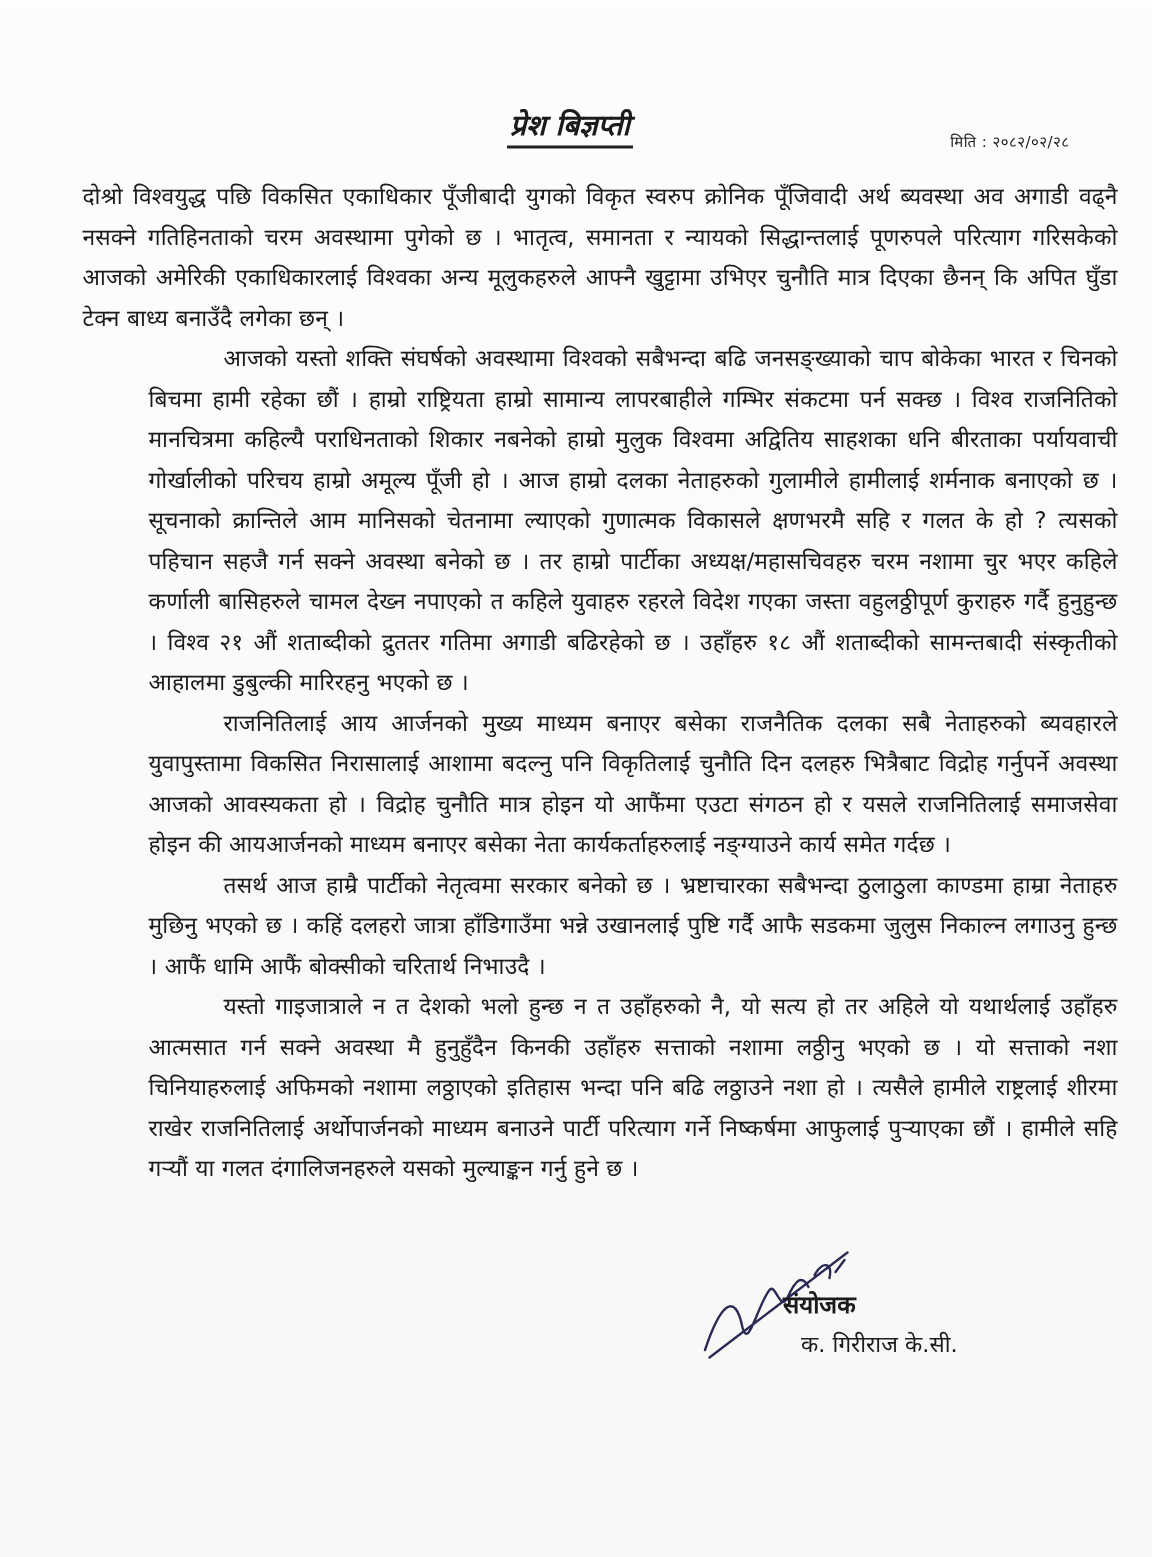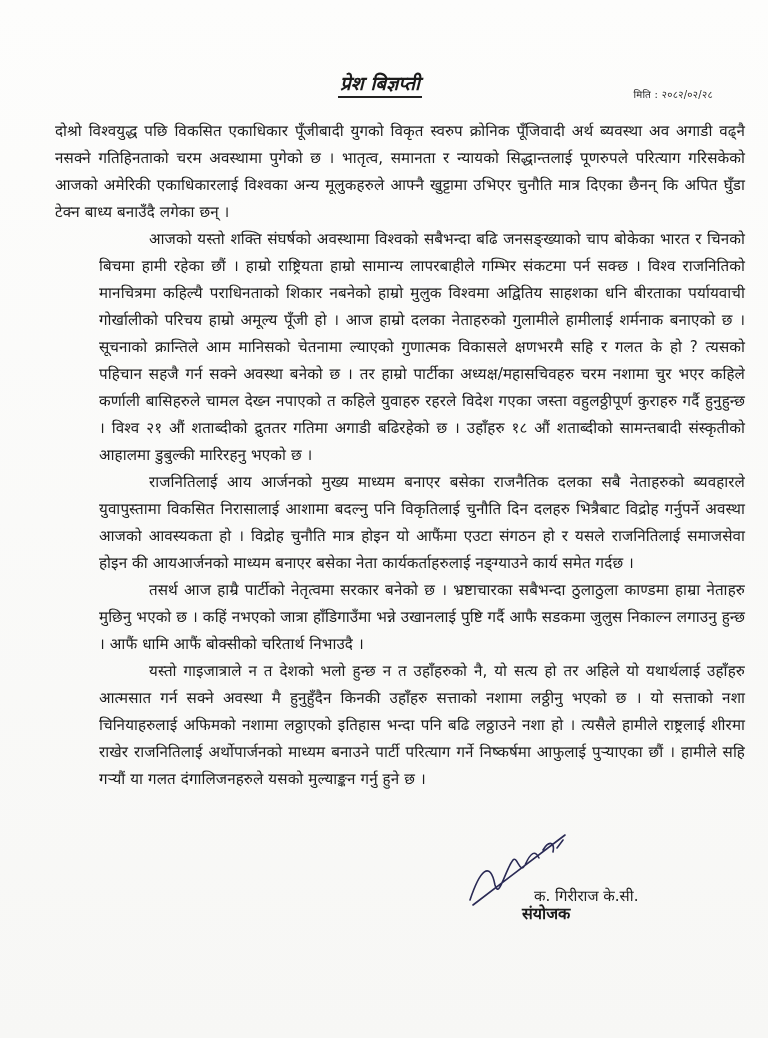--- a/index.html
+++ b/index.html
@@ -28,40 +28,40 @@
       letter-spacing: 0.1px;
     }
     .para { margin: 0; }
     .para.indent { text-indent: 50px; margin-left: 44px; }
     .sign {
       position: absolute; top: 840px; left: 480px; width: 200px; height: 70px;
     }
     .sign svg { position: absolute; left: -15px; top: -10px; }
     .sign-role {
       position: absolute; left: 42px; top: 18px;
-      font-size: 16px; font-weight: bold; margin-top: 44px;
+      font-size: 16px; font-weight: bold;
     }
     .sign-name {
       position: absolute; left: 54px; top: 45px; font-size: 15px;
     }
   </style>
 </head>
 <body>
 
 <div class="page">
   <div class="title">
     <span>प्रेश बिज्ञप्ती</span>
   </div>
   <div class="date">मिति : २०८२/०२/२८</div>
 
   <div class="body">
     <p class="para">दोश्रो विश्वयुद्ध पछि विकसित एकाधिकार पूँजीबादी युगको विकृत स्वरुप क्रोनिक पूँजिवादी अर्थ ब्यवस्था अव अगाडी वढ्नै नसक्ने गतिहिनताको चरम अवस्थामा पुगेको छ । भातृत्व, समानता र न्यायको सिद्धान्तलाई पूणरुपले परित्याग गरिसकेको आजको अमेरिकी एकाधिकारलाई विश्वका अन्य मूलुकहरुले आफ्नै खुट्टामा उभिएर चुनौति मात्र दिएका छैनन् कि अपित घुँडा टेक्न बाध्य बनाउँदै लगेका छन् ।</p>
     <p class="para indent">आजको यस्तो शक्ति संघर्षको अवस्थामा विश्वको सबैभन्दा बढि जनसङ्ख्याको चाप बोकेका भारत र चिनको बिचमा हामी रहेका छौं । हाम्रो राष्ट्रियता हाम्रो सामान्य लापरबाहीले गम्भिर संकटमा पर्न सक्छ । विश्व राजनितिको मानचित्रमा कहिल्यै पराधिनताको शिकार नबनेको हाम्रो मुलुक विश्वमा अद्वितिय साहशका धनि बीरताका पर्यायवाची गोर्खालीको परिचय हाम्रो अमूल्य पूँजी हो । आज हाम्रो दलका नेताहरुको गुलामीले हामीलाई शर्मनाक बनाएको छ । सूचनाको क्रान्तिले आम मानिसको चेतनामा ल्याएको गुणात्मक विकासले क्षणभरमै सहि र गलत के हो ? त्यसको पहिचान सहजै गर्न सक्ने अवस्था बनेको छ । तर हाम्रो पार्टीका अध्यक्ष/महासचिवहरु चरम नशामा चुर भएर कहिले कर्णाली बासिहरुले चामल देख्न नपाएको त कहिले युवाहरु रहरले विदेश गएका जस्ता वहुलठ्ठीपूर्ण कुराहरु गर्दै हुनुहुन्छ । विश्व २१ औं शताब्दीको द्रुततर गतिमा अगाडी बढिरहेको छ । उहाँहरु १८ औं शताब्दीको सामन्तबादी संस्कृतीको आहालमा डुबुल्की मारिरहनु भएको छ ।</p>
     <p class="para indent">राजनितिलाई आय आर्जनको मुख्य माध्यम बनाएर बसेका राजनैतिक दलका सबै नेताहरुको ब्यवहारले युवापुस्तामा विकसित निरासालाई आशामा बदल्नु पनि विकृतिलाई चुनौति दिन दलहरु भित्रैबाट विद्रोह गर्नुपर्ने अवस्था आजको आवस्यकता हो । विद्रोह चुनौति मात्र होइन यो आफैंमा एउटा संगठन हो र यसले राजनितिलाई समाजसेवा होइन की आयआर्जनको माध्यम बनाएर बसेका नेता कार्यकर्ताहरुलाई नङ्ग्याउने कार्य समेत गर्दछ ।</p>
-    <p class="para indent">तसर्थ आज हाम्रै पार्टीको नेतृत्वमा सरकार बनेको छ । भ्रष्टाचारका सबैभन्दा ठुलाठुला काण्डमा हाम्रा नेताहरु मुछिनु भएको छ । कहिं नभएको जात्रा हाँडिगाउँमा भन्ने उखानलाई पुष्टि गर्दै आफै सडकमा जुलुस निकाल्न लगाउनु हुन्छ । आफैं धामि आफैं बोक्सीको चरितार्थ निभाउदै ।</p>
+    <p class="para indent">तसर्थ आज हाम्रै पार्टीको नेतृत्वमा सरकार बनेको छ । भ्रष्टाचारका सबैभन्दा ठुलाठुला काण्डमा हाम्रा नेताहरु मुछिनु भएको छ । कहिं दलहरो जात्रा हाँडिगाउँमा भन्ने उखानलाई पुष्टि गर्दै आफै सडकमा जुलुस निकाल्न लगाउनु हुन्छ । आफैं धामि आफैं बोक्सीको चरितार्थ निभाउदै ।</p>
     <p class="para indent">यस्तो गाइजात्राले न त देशको भलो हुन्छ न त उहाँहरुको नै, यो सत्य हो तर अहिले यो यथार्थलाई उहाँहरु आत्मसात गर्न सक्ने अवस्था मै हुनुहुँदैन किनकी उहाँहरु सत्ताको नशामा लठ्ठीनु भएको छ । यो सत्ताको नशा चिनियाहरुलाई अफिमको नशामा लठ्ठाएको इतिहास भन्दा पनि बढि लठ्ठाउने नशा हो । त्यसैले हामीले राष्ट्रलाई शीरमा राखेर राजनितिलाई अर्थोपार्जनको माध्यम बनाउने पार्टी परित्याग गर्ने निष्कर्षमा आफुलाई पुऱ्याएका छौं । हामीले सहि गर्‍यौं या गलत दंगालिजनहरुले यसको मुल्याङ्कन गर्नु हुने छ ।</p>
   </div>
 
   <div class="sign">
     <svg width="120" height="80" viewBox="0 0 120 80">
       <path d="M5 70 C 15 40, 25 30, 30 55 C 34 70, 40 40, 48 30 C 52 25, 55 45, 60 35 C 66 22, 70 20, 74 28 M 8 75 L 100 5 M 78 20 C 84 10, 90 12, 88 22 M 92 18 L 98 10" fill="none" stroke="#2a2a55" stroke-width="1.6" stroke-linecap="round"></path>
     </svg>
     <div class="sign-role">संयोजक</div>
     <div class="sign-name">क. गिरीराज के.सी.</div>
   </div>

